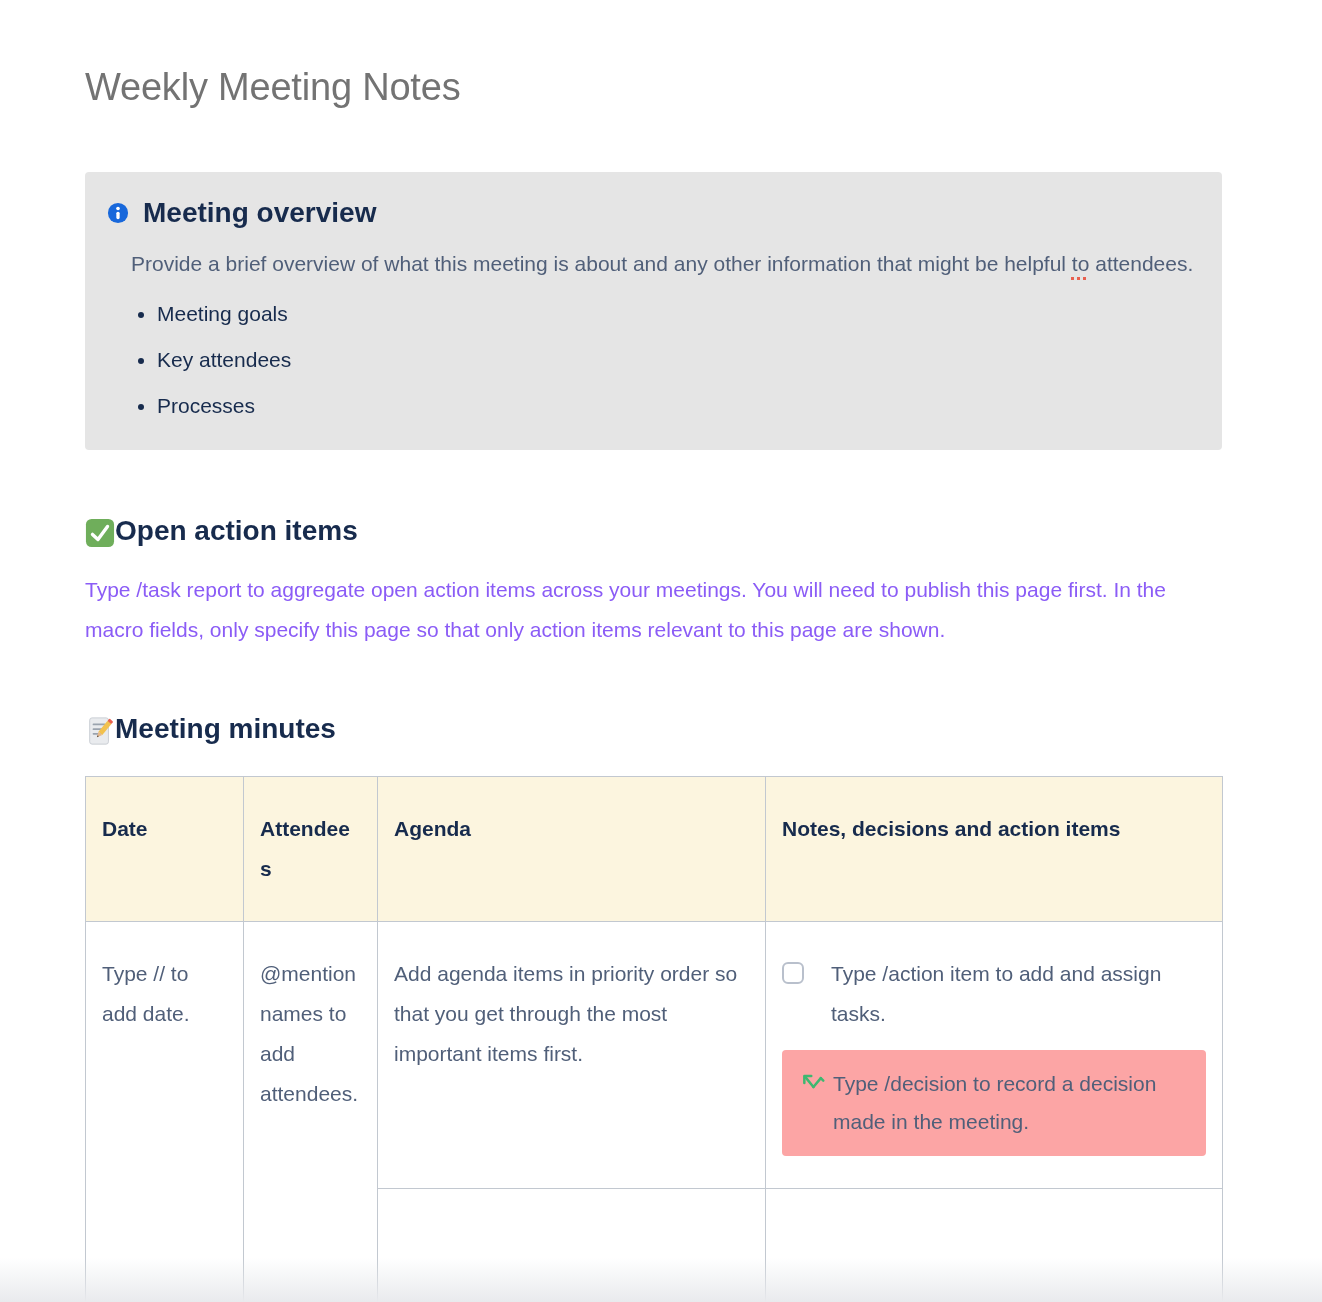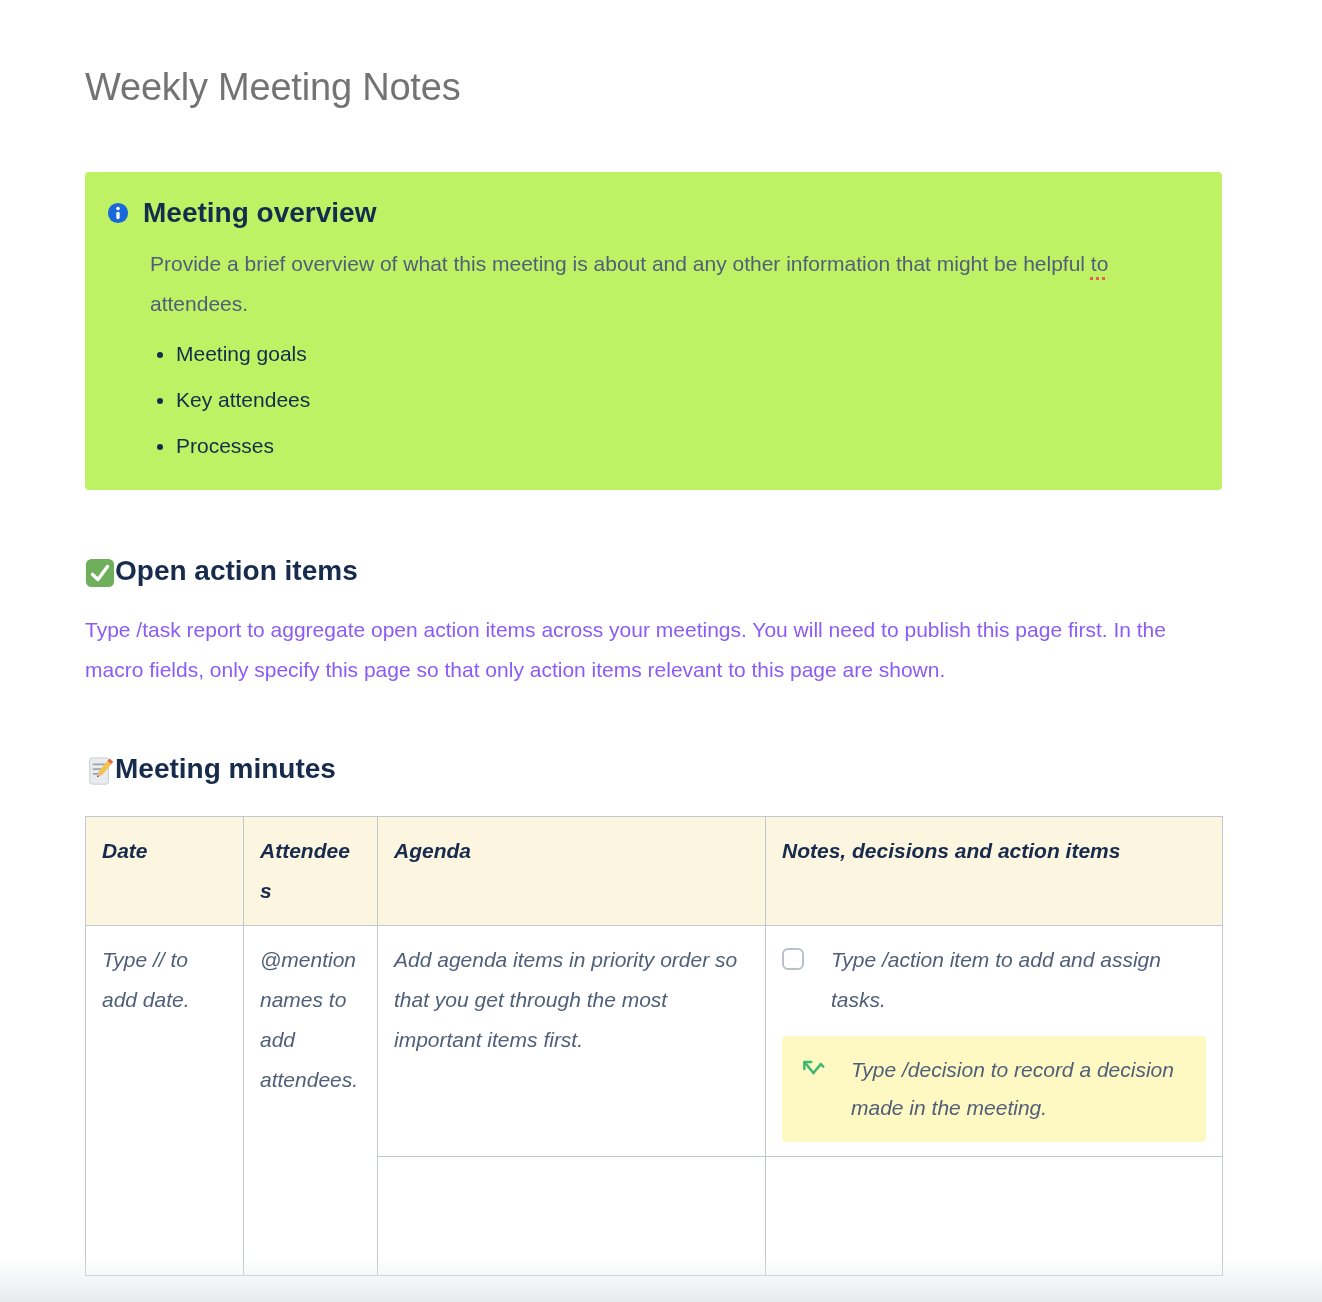--- a/index.html
+++ b/index.html
@@ -13,30 +13,30 @@
   }
   .content { margin-left: 85px; width: 1137px; padding-top: 64px; }
 
   h1.page-title {
     font-size: 38px; line-height: 46px; font-weight: 400;
     color: #737373; margin: 0 0 62px 0; letter-spacing: -0.2px;
   }
 
   
   .panel {
-    background: #bef264; border-radius: 4px;
+    background: #e5e5e5; border-radius: 4px;
     padding: 24px 24px 24px 22px; margin-bottom: 64px;
   }
   .panel-heading-row { display: flex; align-items: center; gap: 14px; }
   .panel-heading-row svg { flex: none; display: block; }
   h2.sec-heading {
     font-size: 28px; line-height: 34px; font-weight: 700;
     color: #172B4D; margin: 0;
   }
-  .panel-body { margin-left: 43px; }
+  .panel-body { margin-left: 24px; }
   .panel-body p {
     font-size: 21px; line-height: 40px; color: #505F79; margin: 14px 0 0 0;
   }
   .typo-word {
     text-decoration: underline dotted #E8604F;
     text-decoration-thickness: 2.5px;
     text-underline-offset: 6px;
   }
   .panel-body ul { margin: 10px 0 0 0; padding-left: 26px; }
   .panel-body li {
@@ -52,42 +52,41 @@
   }
   .mt-62 { margin-top: 62px; }
 
   
   table.minutes {
     border-collapse: collapse; table-layout: fixed;
     width: 1137px; margin-top: 30px;
   }
   table.minutes th, table.minutes td {
     border: 1.5px solid #C2C8D0;
-    padding: 14px 16px;
+    padding: 32px 16px;
     vertical-align: top;
     font-size: 21px; line-height: 40px;
     overflow-wrap: break-word;
     text-align: left;
-    font-style: italic;
   }
   table.minutes th {
     background: #FCF5DF; color: #172B4D; font-weight: 700;
   }
   table.minutes td { color: #505F79; background: #ffffff; }
   tr.empty-row td { height: 90px; }
 
   .action-row { display: flex; align-items: flex-start; gap: 27px; }
   .checkbox {
     width: 22px; height: 22px; flex: none;
     border: 2px solid #B9C0CC; border-radius: 6px;
     background: #ffffff; margin-top: 8px; box-sizing: border-box;
   }
   .decision-panel {
-    margin-top: 16px; background: #fef9c3; border-radius: 4px;
-    padding: 15px 18px; display: flex; align-items: flex-start; gap: 25px;
+    margin-top: 16px; background: #fca5a5; border-radius: 4px;
+    padding: 15px 18px; display: flex; align-items: flex-start; gap: 7px;
   }
   .decision-panel svg { flex: none; margin-top: 6px; }
   .decision-text { font-size: 21px; line-height: 38px; color: #505F79; }
 
   .bottom-fade {
     position: absolute; left: 0; right: 0; bottom: 0; height: 44px;
     background: linear-gradient(to bottom, rgba(236,237,239,0), #E9EAED);
     pointer-events: none;
   }
 </style>

